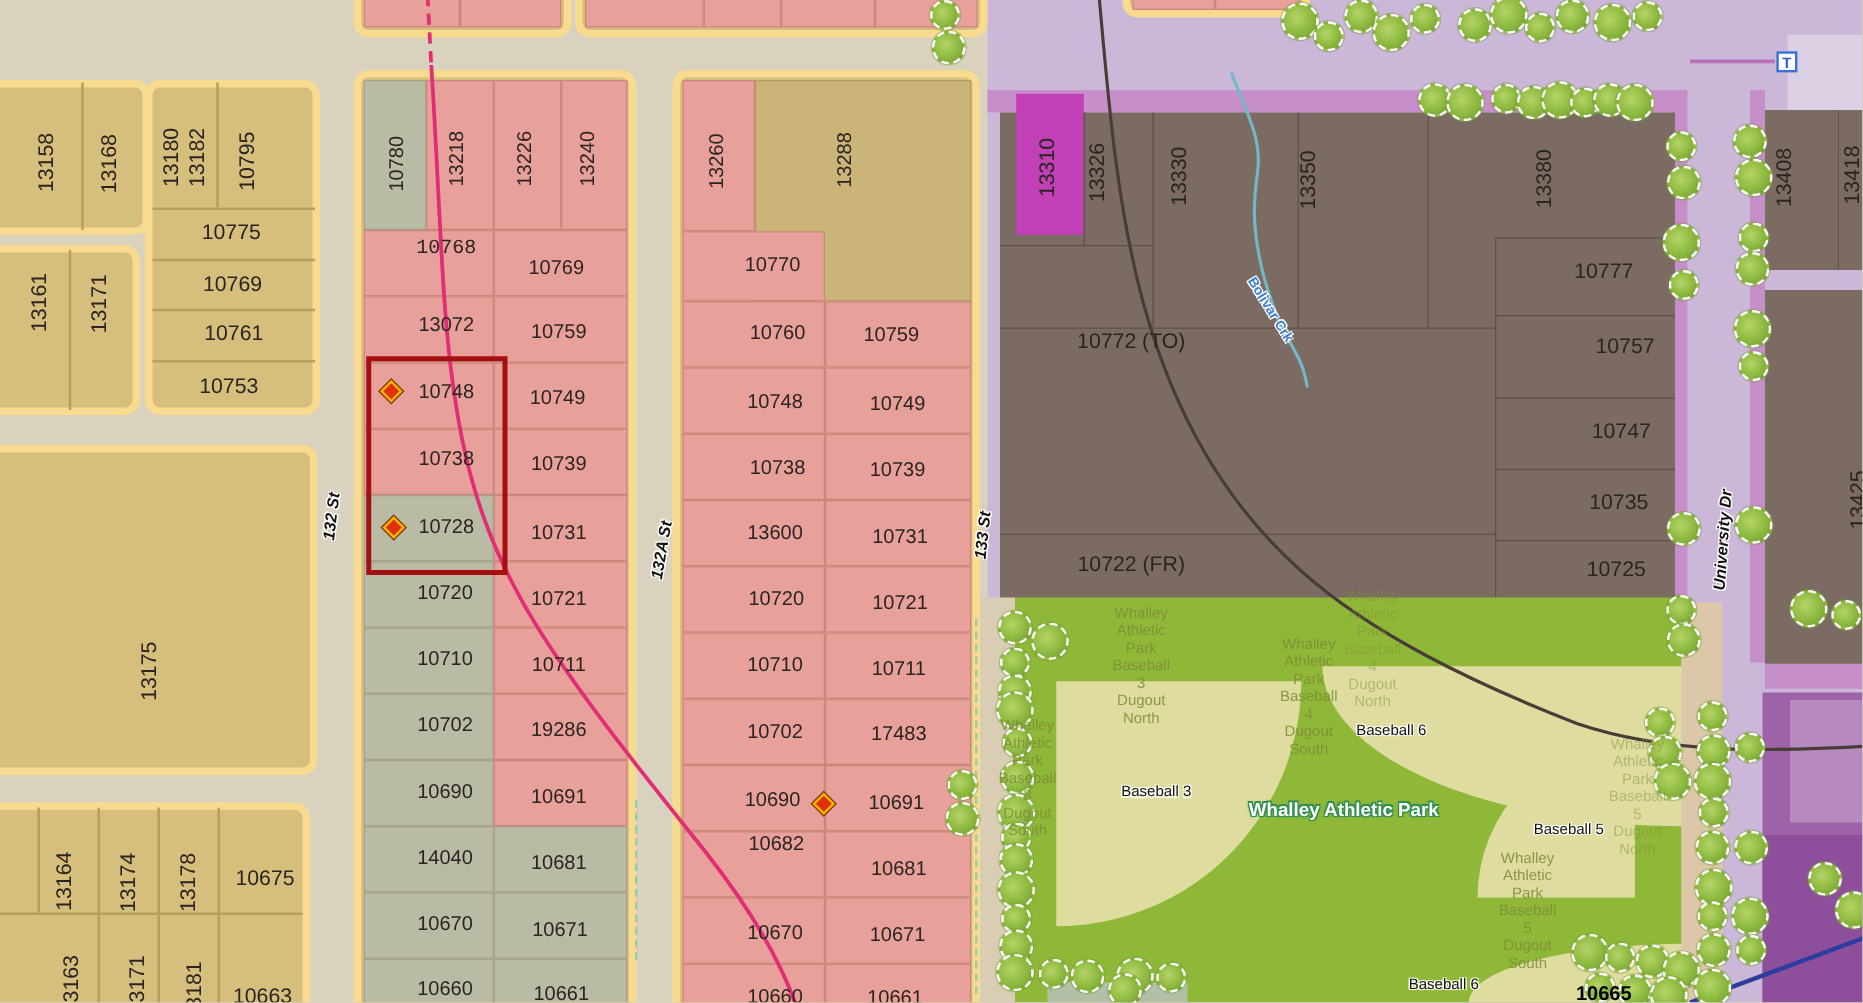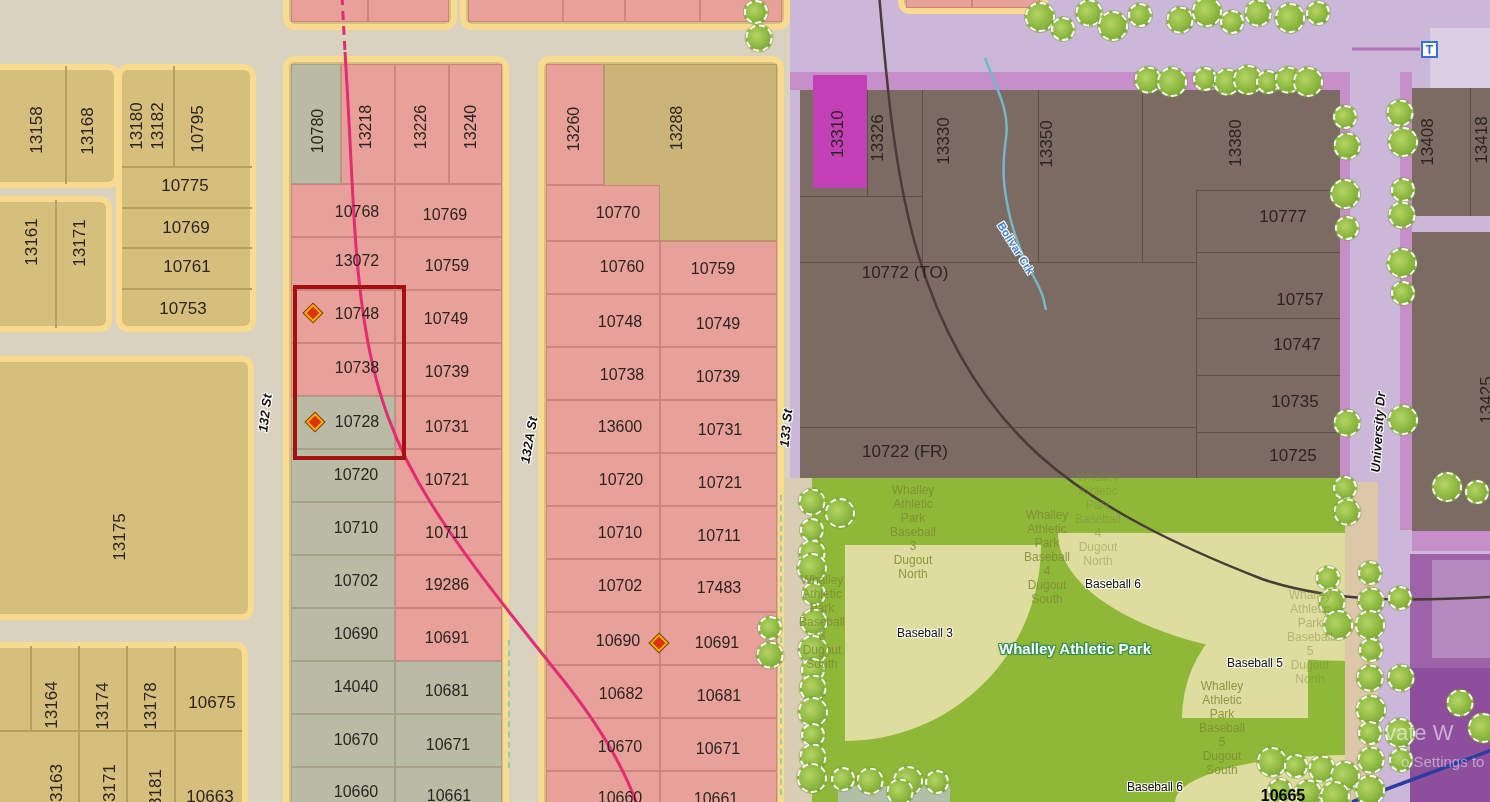--- a/index.html
+++ b/index.html
@@ -281,21 +281,21 @@
       <span class="plabel v big" style="left: 151px; top: 706px;">13178</span>
       <span class="plabel big" style="left: 212px; top: 703px;">10675</span>
       <span class="plabel v big" style="left: 57px; top: 783px;">3163</span>
       <span class="plabel v big" style="left: 110px; top: 783px;">3171</span>
       <span class="plabel v big" style="left: 156px; top: 788px;">3181</span>
       <span class="plabel big" style="left: 210px; top: 797px;">10663</span>
       <span class="plabel v" style="left: 318px; top: 131px;">10780</span>
       <span class="plabel v" style="left: 366px; top: 127px;">13218</span>
       <span class="plabel v" style="left: 421px; top: 127px;">13226</span>
       <span class="plabel v" style="left: 471px; top: 127px;">13240</span>
-      <span class="plabel" style="left: 357px; top: 212px;">10768</span>
+      <span class="plabel" style="left: 357px; top: 198px; font-family: Liberation Mono, monospace;">10768</span>
       <span class="plabel" style="left: 445px; top: 215px;">10769</span>
       <span class="plabel" style="left: 357px; top: 261px;">13072</span>
       <span class="plabel" style="left: 447px; top: 266px;">10759</span>
       <span class="plabel" style="left: 357px; top: 314px;">10748</span>
       <span class="plabel" style="left: 446px; top: 319px;">10749</span>
       <span class="plabel" style="left: 357px; top: 368px;">10738</span>
       <span class="plabel" style="left: 447px; top: 372px;">10739</span>
       <span class="plabel" style="left: 357px; top: 422px;">10728</span>
       <span class="plabel" style="left: 447px; top: 427px;">10731</span>
       <span class="plabel" style="left: 356px; top: 475px;">10720</span>
@@ -324,34 +324,34 @@
       <span class="plabel" style="left: 620px; top: 427px;">13600</span>
       <span class="plabel" style="left: 720px; top: 430px;">10731</span>
       <span class="plabel" style="left: 621px; top: 480px;">10720</span>
       <span class="plabel" style="left: 720px; top: 483px;">10721</span>
       <span class="plabel" style="left: 620px; top: 533px;">10710</span>
       <span class="plabel" style="left: 719px; top: 536px;">10711</span>
       <span class="plabel" style="left: 620px; top: 586px;">10702</span>
       <span class="plabel" style="left: 719px; top: 588px;">17483</span>
       <span class="plabel" style="left: 618px; top: 641px;">10690</span>
       <span class="plabel" style="left: 717px; top: 643px;">10691</span>
-      <span class="plabel" style="left: 621px; top: 694px;">10682</span>
+      <span class="plabel" style="left: 621px; top: 676px;">10682</span>
       <span class="plabel" style="left: 719px; top: 696px;">10681</span>
       <span class="plabel" style="left: 620px; top: 747px;">10670</span>
       <span class="plabel" style="left: 718px; top: 749px;">10671</span>
       <span class="plabel" style="left: 620px; top: 798px;">10660</span>
       <span class="plabel" style="left: 716px; top: 799px;">10661</span>
       <span class="plabel v big" style="left: 838px; top: 134px;">13310</span>
       <span class="plabel v big" style="left: 878px; top: 138px;">13326</span>
       <span class="plabel v big" style="left: 944px; top: 141px;">13330</span>
       <span class="plabel v big" style="left: 1047px; top: 144px;">13350</span>
       <span class="plabel v big" style="left: 1236px; top: 143px;">13380</span>
       <span class="plabel big" style="left: 1283px; top: 217px;">10777</span>
       <span class="plabel big" style="left: 905px; top: 273px;">10772 (TO)</span>
-      <span class="plabel big" style="left: 1300px; top: 300px; text-align: right;">10757</span>
+      <span class="plabel big" style="left: 1300px; top: 277px; text-align: right;">10757</span>
       <span class="plabel big" style="left: 1297px; top: 345px;">10747</span>
       <span class="plabel big" style="left: 1295px; top: 402px;">10735</span>
       <span class="plabel big" style="left: 1293px; top: 456px;">10725</span>
       <span class="plabel big" style="left: 905px; top: 452px;">10722 (FR)</span>
       <span class="plabel v big" style="left: 1428px; top: 142px;">13408</span>
       <span class="plabel v big" style="left: 1482px; top: 140px;">13418</span>
       <span class="plabel v big" style="left: 1487px; top: 400px;">13425</span>
       <span class="street" style="transform: translate(-50%, -50%) rotate(-83deg); left: 265px; top: 413px;">132 St</span>
       <span class="street" style="transform: translate(-50%, -50%) rotate(-80deg); left: 529px; top: 440px;">132A St</span>
       <span class="street" style="transform: translate(-50%, -50%) rotate(-84deg); left: 786px; top: 428px;">133 St</span>
@@ -424,17 +424,13 @@
   <div id="markers">
       <div class="marker" style="left: 313px; top: 313px;"></div>
       <div class="marker" style="left: 315px; top: 422px;"></div>
       <div class="marker" style="left: 659px; top: 643px;"></div>
     </div>
 
   <div id="transit-icon" style="left: 1421px; top: 41px;">
     <span>T</span>
   </div>
 
-  <div id="watermark">
-    <div class="wm1">vate W</div>
-    <div class="wm2">o Settings to</div>
-  </div>
 </div>
 
 </body></html>

